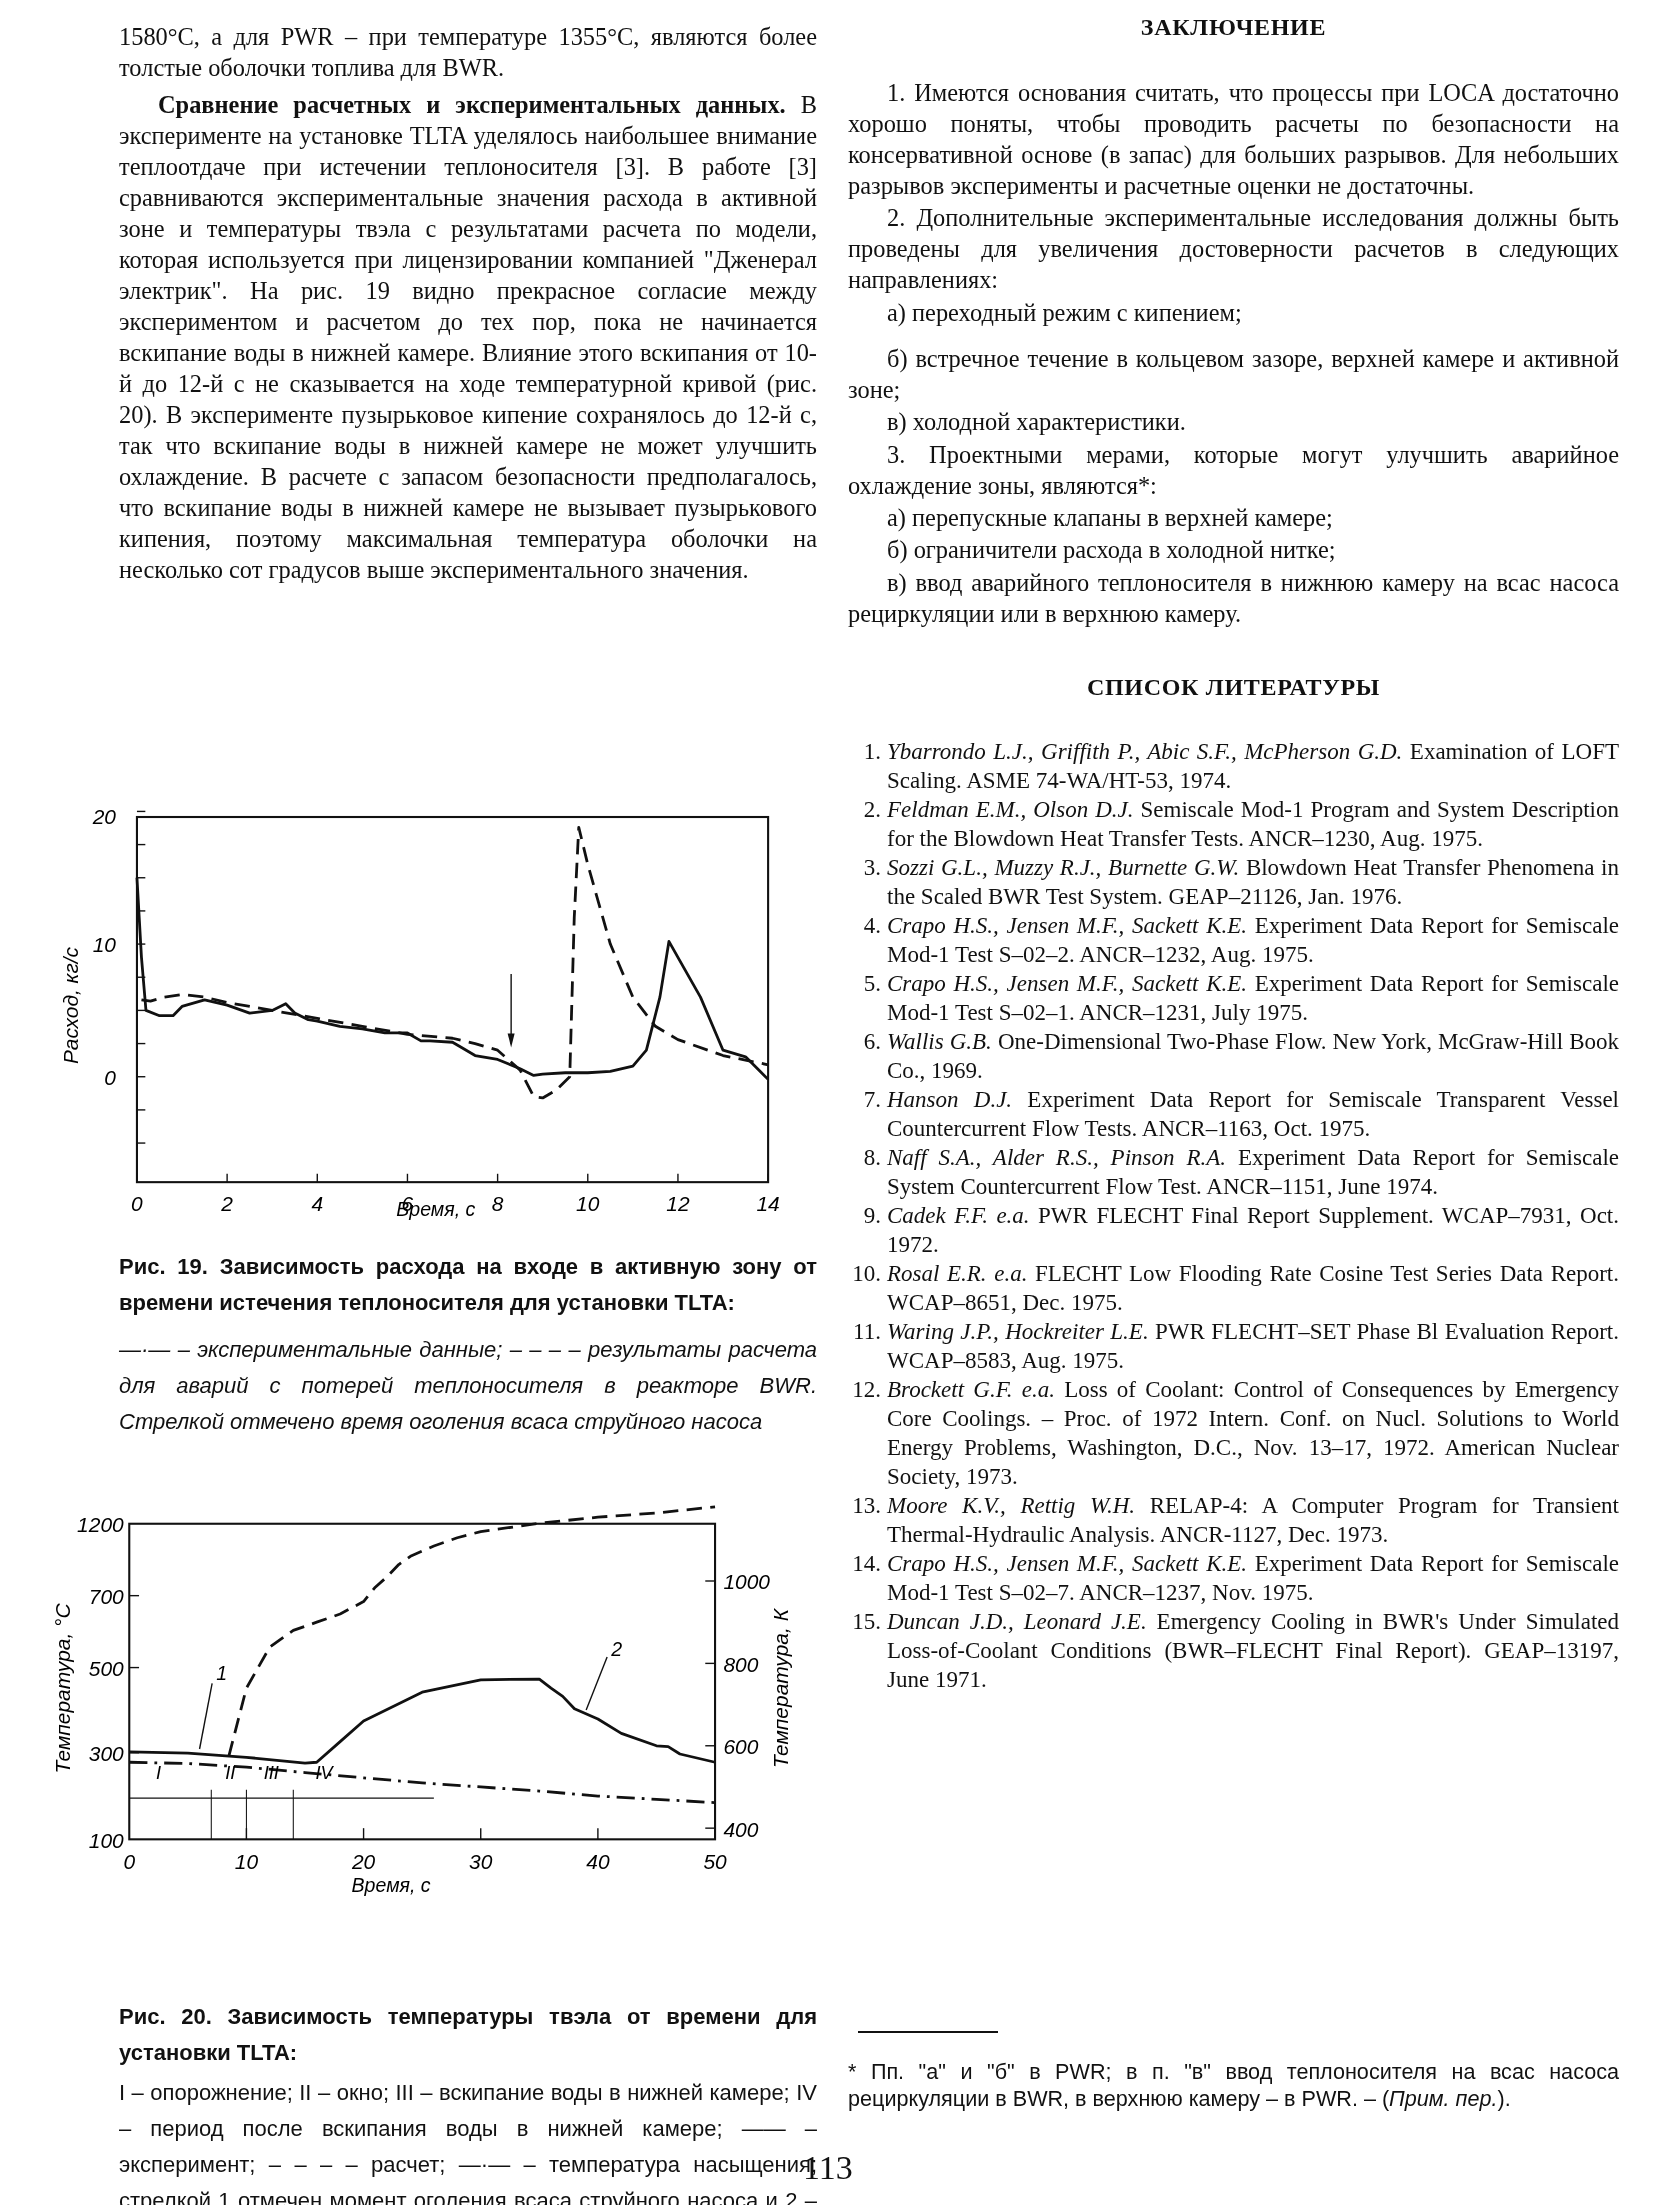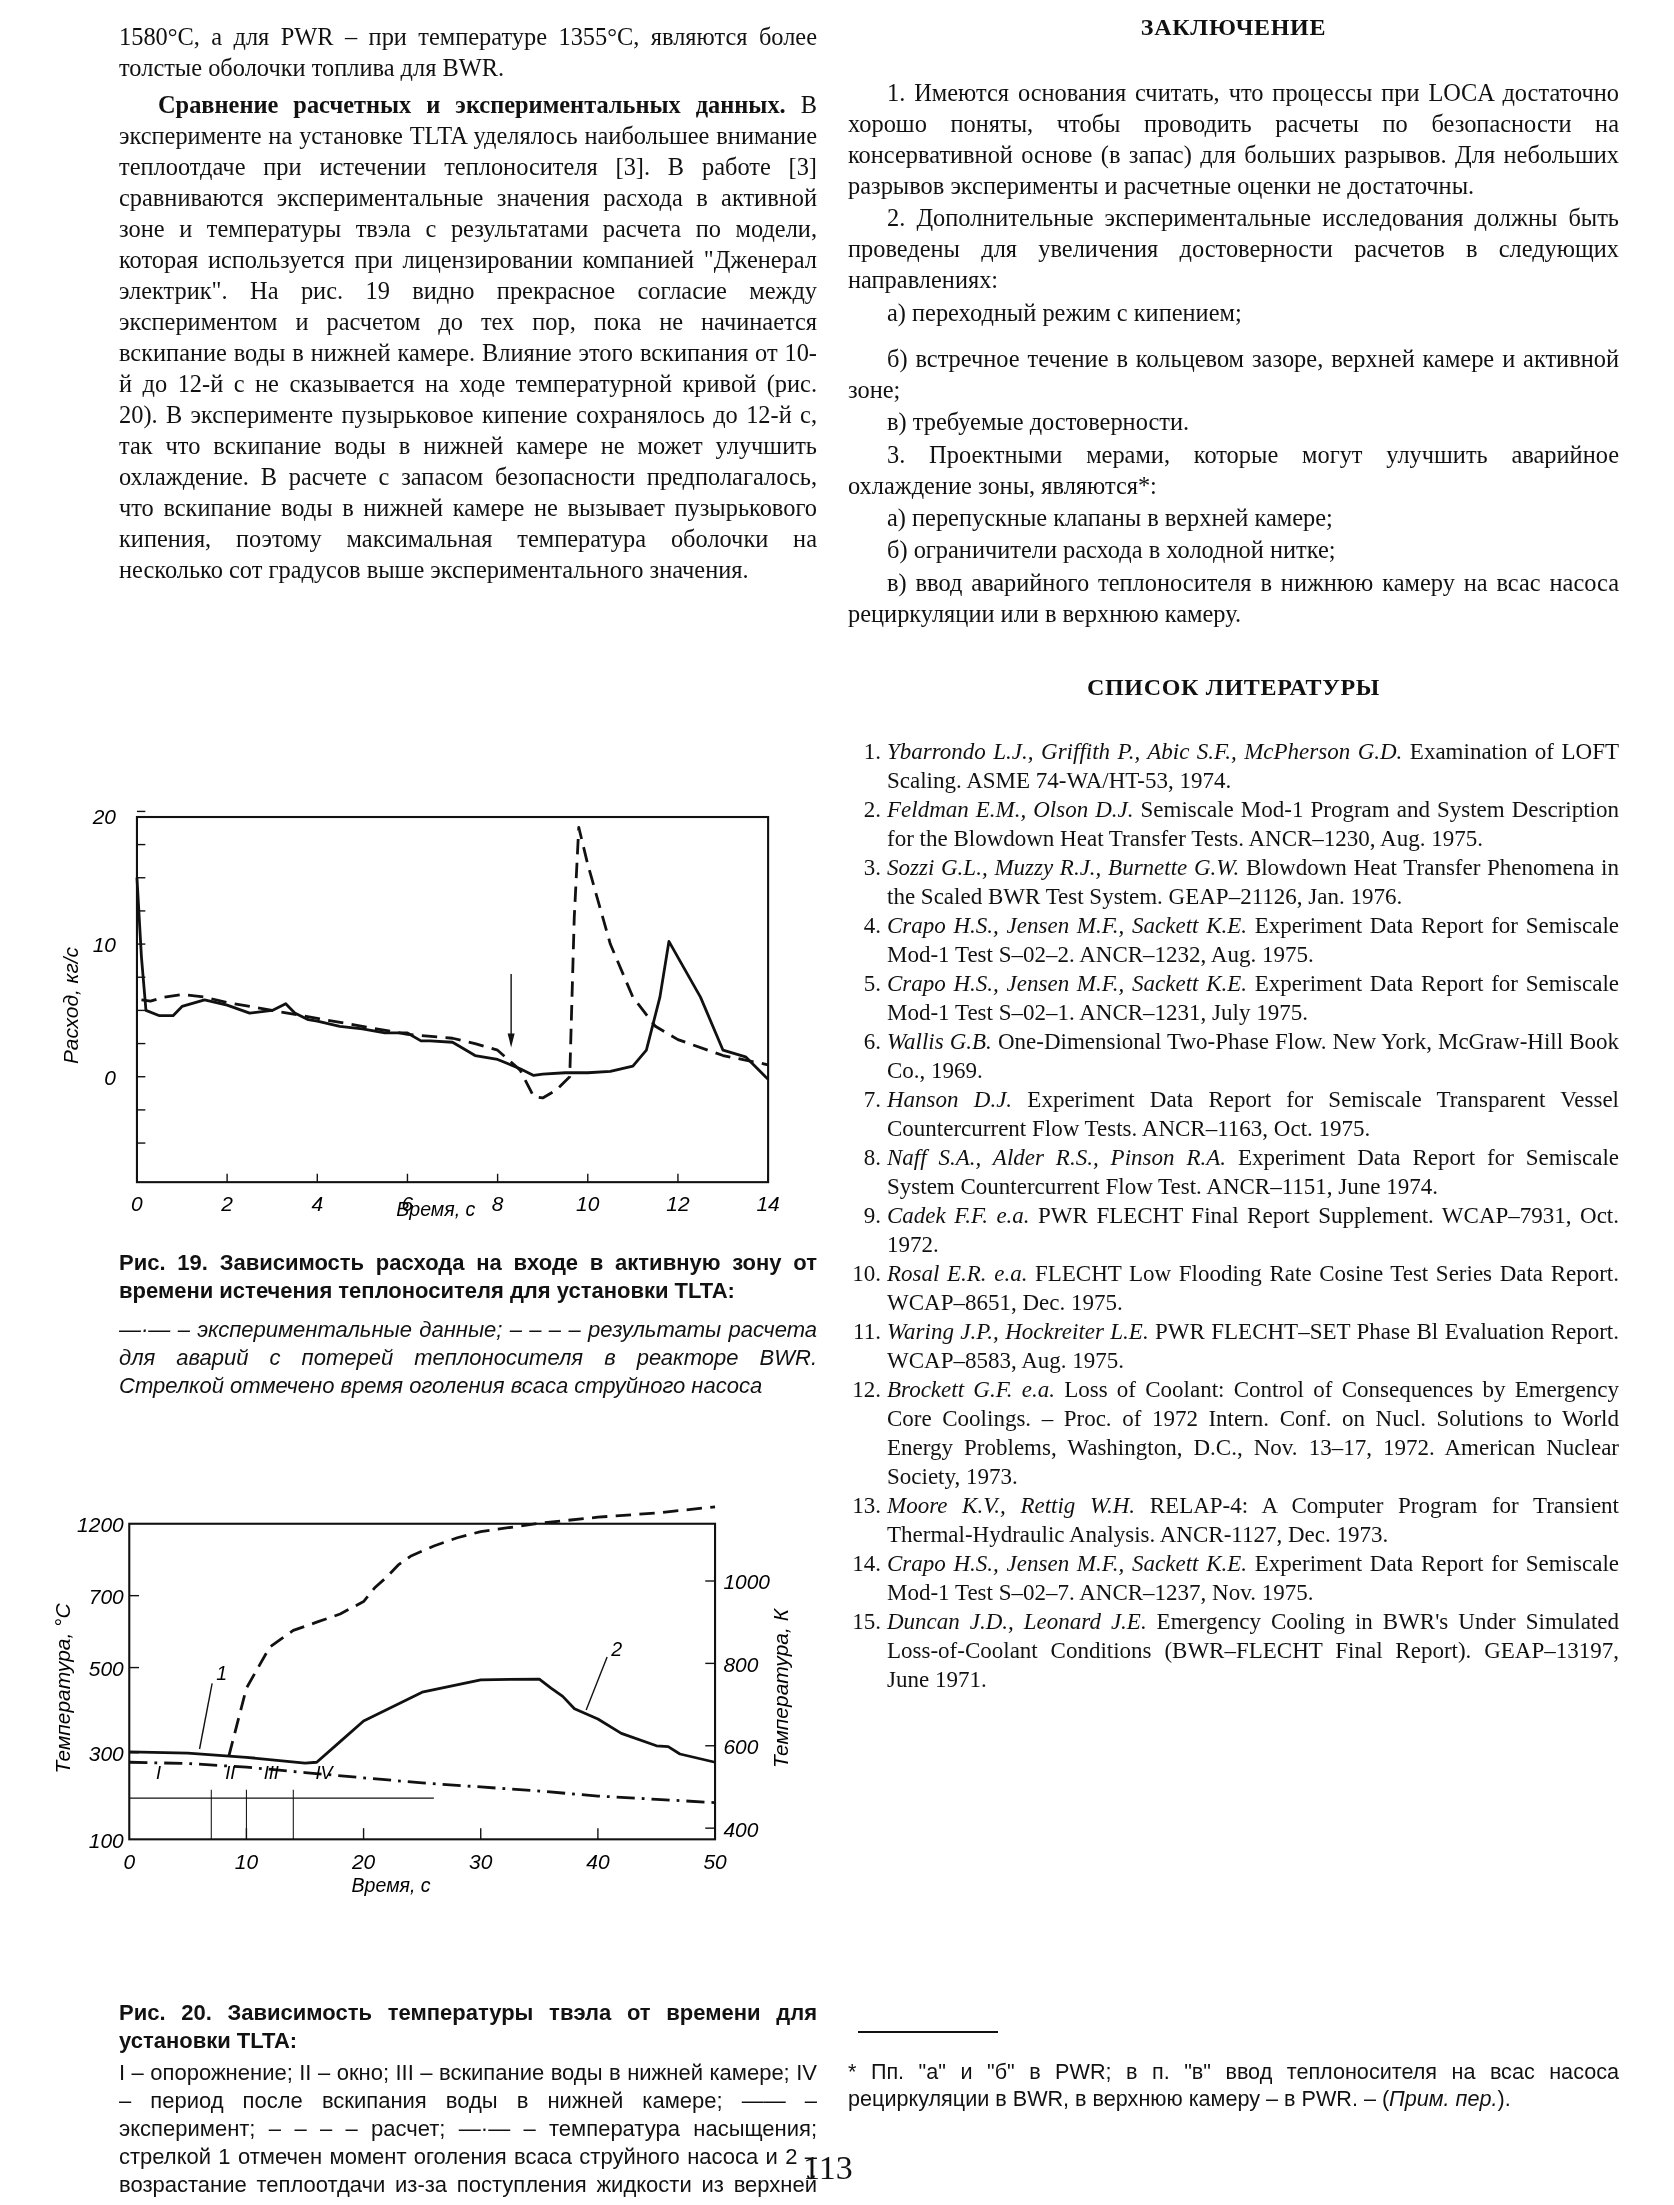--- a/index.html
+++ b/index.html
@@ -3,21 +3,21 @@
 <meta charset="utf-8">
 <style>
   html, body { margin:0; padding:0; background:#ffffff; }
   body { width:1675px; height:2205px; position:relative; overflow:hidden;
          font-family:"Liberation Serif", "DejaVu Serif", serif; color:#111; }
   .col { position:absolute; }
   .para { font-size:24.4px; line-height:31px; text-align:justify; margin:0; }
   .indent { text-indent:39px; }
   .bold { font-weight:bold; }
   .heading { font-size:24px; font-weight:bold; text-align:center; letter-spacing:0.7px; }
-  .caption { font-size:22px; line-height:28px; text-align:justify; font-family:"Liberation Sans", "DejaVu Sans", sans-serif; }
+  .caption { font-size:22px; line-height:36px; text-align:justify; font-family:"Liberation Sans", "DejaVu Sans", sans-serif; }
   .caption .lead { font-weight:bold; }
   .refs { list-style:none; margin:0; padding:0; }
   .refs li { font-size:23px; line-height:29px; text-align:justify; position:relative; padding-left:39px; margin-bottom:0; }
   .refs li .num { position:absolute; left:0; width:33px; text-align:right; }
   .refs li .auth { font-style:italic; }
   .footnote { font-size:21.6px; line-height:26.5px; font-family:"Liberation Sans", "DejaVu Sans", sans-serif; text-align:justify; }
   .footnote .it { font-style:italic; }
   .rule { position:absolute; height:2.1px; background:#111; }
   svg text { font-family:"Liberation Sans", "DejaVu Sans", sans-serif; font-style:italic; }
 </style>
@@ -136,21 +136,21 @@
   <div style="margin-top:4.2px;">I – опорожнение; II – окно; III – вскипание воды в нижней камере; IV – период после вскипания воды в нижней камере; —— – эксперимент; – – – – расчет; —·— – температура насыщения; стрелкой 1 отмечен момент оголения всаса струйного насоса и 2 – возрастание теплоотдачи из-за поступления жидкости из верхней камеры</div>
 </div>
 
 <div class="col" style="left:848px; top:14px; width:771px;">
   <div class="heading">ЗАКЛЮЧЕНИЕ</div>
   <div id="conclusion-list" style="margin-top:36px;">
       <p class="para indent" style="margin-bottom: 1.4px;">1. Имеются основания считать, что процессы при LOCA достаточно хорошо поняты, чтобы проводить расчеты по безопасности на консервативной основе (в запас) для больших разрывов. Для небольших разрывов эксперименты и расчетные оценки не достаточны.</p>
       <p class="para indent" style="margin-bottom: 1.4px;">2. Дополнительные экспериментальные исследования должны быть проведены для увеличения достоверности расчетов в следующих направлениях:</p>
       <p class="para indent" style="margin-bottom: 15px;">а) переходный режим с кипением;</p>
       <p class="para indent" style="margin-bottom: 1.4px;">б) встречное течение в кольцевом зазоре, верхней камере и активной зоне;</p>
-      <p class="para indent" style="margin-bottom: 1.4px;">в) требуемые достоверности.</p>
+      <p class="para indent" style="margin-bottom: 1.4px;">в) холодной характеристики.</p>
       <p class="para indent" style="margin-bottom: 1.4px;">3. Проектными мерами, которые могут улучшить аварийное охлаждение зоны, являются*:</p>
       <p class="para indent" style="margin-bottom: 1.4px;">а) перепускные клапаны в верхней камере;</p>
       <p class="para indent" style="margin-bottom: 1.4px;">б) ограничители расхода в холодной нитке;</p>
       <p class="para indent" style="margin-bottom: 1.4px;">в) ввод аварийного теплоносителя в нижнюю камеру на всас насоса рециркуляции или в верхнюю камеру.</p>
     </div>
 
   <div class="heading" style="margin-top:45px;">СПИСОК ЛИТЕРАТУРЫ</div>
   <ol class="refs" id="refs-list" style="margin-top:36px;">
       <li><span class="num">1.</span><span class="auth">Ybarrondo L.J., Griffith P., Abic S.F., McPherson G.D.</span><span> Examination of LOFT Scaling. ASME 74-WA/HT-53, 1974.</span></li>
       <li><span class="num">2.</span><span class="auth">Feldman E.M., Olson D.J.</span><span> Semiscale Mod-1 Program and System Description for the Blowdown Heat Transfer Tests. ANCR–1230, Aug. 1975.</span></li>

